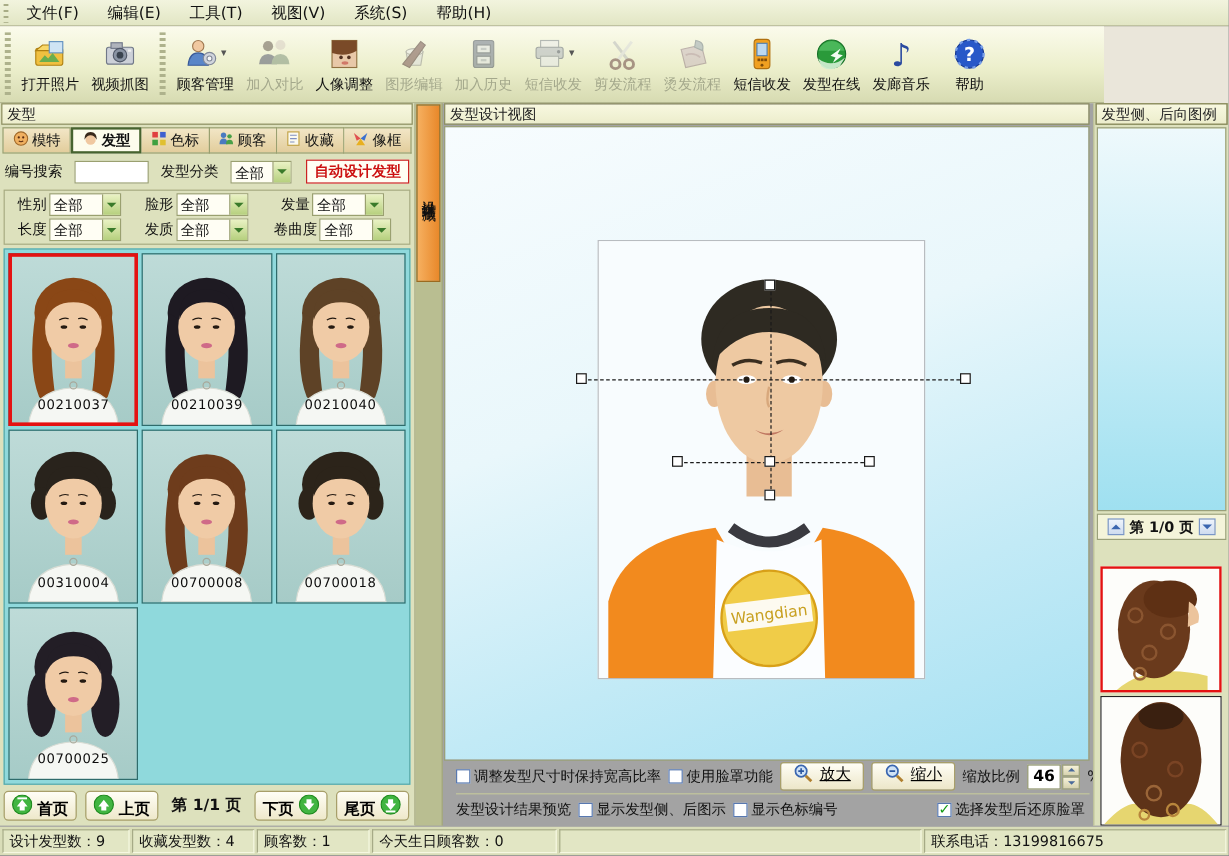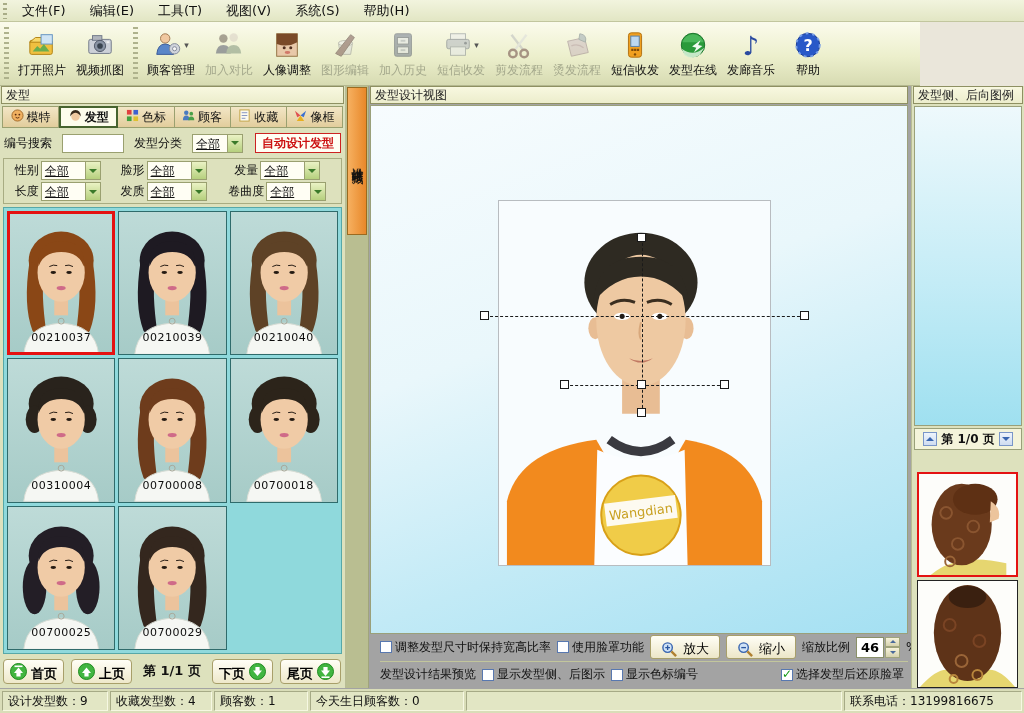--- a/index.html
+++ b/index.html
@@ -29,21 +29,21 @@
   
   .left-panel{position:absolute;left:0;top:86px;width:346px;height:602px;background:#dde1bd;border-right:1px solid #b8bc94;}
   .left-panel .phead{position:absolute;left:1px;top:0;right:1px;}
   .tabs{position:absolute;left:2px;top:20px;right:2px;height:22px;display:flex;}
   .tab{flex:1;display:inline-flex;align-items:center;justify-content:center;gap:3px;font-size:12px;border:1px solid #9aa070;border-left-width:0;background:linear-gradient(#f2e6c6,#e2cd9c);height:22px;cursor:default;white-space:nowrap;}
   .tab:first-child{border-left-width:1px;}
   .tab.active{background:#fdfcec;border:2px solid #47632f;font-weight:bold;}
   .tab svg{width:13px;height:13px;flex:none;}
   .srow{position:absolute;left:4px;top:46px;right:4px;height:22px;display:flex;align-items:center;gap:10px;white-space:nowrap;}
   .srow input{width:62px;height:19px;border:1px solid #9aa070;background:#fff;padding:0 2px;font-size:12px;}
-  .dd{display:inline-flex;height:19px;border:1px solid #9aa070;background:#fffef4;text-decoration:underline;}
+  .dd{display:inline-flex;height:19px;border:1px solid #9aa070;background:#fffef4;}
   .dd .txt{flex:1;padding:1px 3px;font-size:12px;overflow:hidden;}
   .dd .btn{width:15px;background:linear-gradient(#eaf2c4,#b6d07e);border-left:1px solid #9aa070;display:flex;align-items:center;justify-content:center;}
   .dd .btn:after{content:'';border:4px solid transparent;border-top-color:#3a7a2a;margin-top:4px;}
   .dd.cat{width:86px;}
   .auto-btn{height:20px;background:#fffef4;border:1px solid #c22;color:#c11;font-weight:bold;font-size:12px;padding:0 6px;cursor:default;margin-left:2px;white-space:nowrap;}
   .fbox{position:absolute;left:3px;top:72px;right:3px;height:46px;border:1px solid #a8ac82;display:grid;grid-template-columns:1fr 1fr 1.15fr;align-items:center;padding:1px 2px;}
   .fitem{display:flex;align-items:center;gap:2px;justify-content:center;padding-right:2px;white-space:nowrap;font-size:12px;}
   .fitem .dd{width:60px;flex:none;}
   .grid{position:absolute;left:3px;top:121px;right:3px;bottom:34px;background:#8fd9dc;border:1px solid #57a8a8;display:grid;grid-template-columns:repeat(3,1fr);grid-template-rows:repeat(3,1fr);gap:3px;padding:3px;}
   .cell{position:relative;border:1px solid #2f6b6b;background:linear-gradient(#bedbd8,#a6cbc7);overflow:hidden;cursor:default;}
@@ -67,21 +67,21 @@
   .photo svg{display:block;width:100%;height:100%;}
   .dash-h{position:absolute;border-top:1px dashed #1a1a1a;height:0;}
   .dash-v{position:absolute;border-left:1px dashed #1a1a1a;width:0;}
   .hd{position:absolute;width:9px;height:9px;background:#fff;border:1px solid #1a1a1a;}
   .crow{position:absolute;left:11px;right:1px;display:flex;align-items:center;gap:6px;font-size:12px;white-space:nowrap;}
   .crow1{bottom:28px;height:26px;}
   .crow2{bottom:1px;height:26px;border-top:1px solid #c2c69c;}
   .ck-item{display:inline-flex;align-items:center;cursor:default;}
   .cb{width:12px;height:12px;background:#fff;border:1px solid #5878b0;display:inline-block;margin-right:3px;position:relative;flex:none;}
   .cb.ck:after{content:'✓';position:absolute;left:0;top:-3px;font-size:12px;font-weight:bold;color:#139a13;}
-  .zoom-btn{display:inline-flex;align-items:flex-end;gap:5px;background:linear-gradient(#fffef6,#ece6c8);border:1px solid #a89f6a;border-radius:3px;height:24px;padding:0 10px;font-size:13px;cursor:default;}
+  .zoom-btn{display:inline-flex;align-items:flex-start;gap:5px;background:linear-gradient(#fffef6,#ece6c8);border:1px solid #a89f6a;border-radius:3px;height:24px;padding:0 10px;font-size:13px;cursor:default;text-decoration:underline;}
   .zoom-btn svg{width:17px;height:17px;}
   .spin{display:inline-flex;align-items:center;}
   .spin input{width:28px;height:21px;border:1px solid #8a9068;font-size:13px;font-weight:bold;text-align:center;padding:0;background:#fff;}
   .ud{display:inline-flex;flex-direction:column;width:15px;height:21px;margin-left:1px;}
   .ud div{flex:1;background:linear-gradient(#f6f2da,#d6d2ae);border:1px solid #a0a47c;display:flex;align-items:center;justify-content:center;}
   .ud .up:after{content:'';border:3px solid transparent;border-bottom-color:#4a6a9a;margin-top:-3px;}
   .ud .dn:after{content:'';border:3px solid transparent;border-top-color:#4a6a9a;margin-bottom:-3px;}
 
   
   .right{position:absolute;left:911px;top:86px;width:113px;height:602px;background:#dde1bd;border-left:1px solid #b8bc94;}
@@ -94,21 +94,21 @@
   .lhead{position:absolute;left:1px;top:366px;right:1px;}
   .limg{position:absolute;left:5px;width:101px;background:#fff;cursor:default;}
   .limg svg{display:block;width:100%;height:100%;}
   .limg.side{top:386px;height:105px;border:2px solid #e41212;}
   .limg.back{top:494px;height:108px;border:1px solid #222;}
 
   
   .statusbar{position:absolute;left:0;top:689px;width:1024px;height:24px;background:#d9ddb8;display:flex;align-items:stretch;gap:2px;padding:2px 2px;}
   .seg{border:1px solid;border-color:#a6aa86 #f6f8e2 #f6f8e2 #a6aa86;background:#e2e6c4;font-size:12px;padding:1px 5px;display:flex;align-items:center;white-space:nowrap;overflow:hidden;}
   .seg:nth-child(1){width:106px;}.seg:nth-child(2){width:102px;}.seg:nth-child(3){width:94px;}
-  .seg:nth-child(4){width:154px;}.seg:nth-child(5){flex:1;}.seg:nth-child(6){width:178px;}
+  .seg:nth-child(4){width:154px;}.seg:nth-child(5){flex:1;}.seg:nth-child(6){width:252px;}
 </style>
 </head>
 <body>
 
 <div class="app">
 
   <div class="menubar">
     <div class="grip"></div>
     <span id="menu-items" style="display:flex">
         <span class="menu-item">文件(F)</span>
@@ -501,37 +501,20 @@
             <path d="M16 146 q3-30 38-32 q35 2 38 32 z" fill="#f5f7f3" stroke="#d8dcd4"></path>
             <ellipse cx="54" cy="62" rx="24" ry="30" fill="#f0cba6"></ellipse>
             <path d="M31 56 q-2-26 23-26 q25 0 23 26 q-5-15-23-15 q-18 0-23 15 z" fill="#231e26"></path>
             <ellipse cx="46" cy="62" rx="2.8" ry="1.5" fill="#241a12"></ellipse>
             <ellipse cx="62" cy="62" rx="2.8" ry="1.5" fill="#241a12"></ellipse>
             <path d="M42 56 q4-2.5 8-1 M58 55 q4-1.5 8 1" stroke="#241a12" stroke-width="1" fill="none"></path>
             <ellipse cx="54" cy="78" rx="4.6" ry="2.2" fill="#cf6a88"></ellipse>
             <circle cx="54" cy="112" r="3" fill="none" stroke="#a8a89a"></circle>
           </svg>
           <div class="num">00700025</div>
-        </div>
-        <div class="cell">
-          <svg viewBox="0 0 108 146" preserveAspectRatio="none">
-            <ellipse cx="54" cy="50" rx="33" ry="30" fill="#34271e"></ellipse>
-            <path d="M22 50 q-7 46 3 72 q8 8 14 2 q-6-42-2-64 z" fill="#34271e"></path>
-            <path d="M86 50 q7 46-3 72 q-8 8-14 2 q6-42 2-64 z" fill="#34271e"></path>
-            <rect x="47" y="84" width="14" height="22" fill="#ecc39c"></rect>
-            <path d="M16 146 q3-30 38-32 q35 2 38 32 z" fill="#f5f7f3" stroke="#d8dcd4"></path>
-            <ellipse cx="54" cy="62" rx="24" ry="30" fill="#f0cba6"></ellipse>
-            <path d="M31 56 q-2-26 23-26 q25 0 23 26 q-5-15-23-15 q-18 0-23 15 z" fill="#34271e"></path>
-            <ellipse cx="46" cy="62" rx="2.8" ry="1.5" fill="#241a12"></ellipse>
-            <ellipse cx="62" cy="62" rx="2.8" ry="1.5" fill="#241a12"></ellipse>
-            <path d="M42 56 q4-2.5 8-1 M58 55 q4-1.5 8 1" stroke="#241a12" stroke-width="1" fill="none"></path>
-            <ellipse cx="54" cy="78" rx="4.6" ry="2.2" fill="#cf6a88"></ellipse>
-            <circle cx="54" cy="112" r="3" fill="none" stroke="#a8a89a"></circle>
-          </svg>
-          <div class="num">00700029</div>
         </div>
       </div>
     <div class="pager" id="pager">
         <button class="pg-btn">
           <span><svg viewBox="0 0 17 17">
               <circle cx="8.5" cy="8.5" r="8" fill="#41b541" stroke="#1f8a1f"></circle>
               <polygon points="8.5,4.5 13,10 10.6,10 10.6,13.5 6.4,13.5 6.4,10 4,10" fill="#fff"></polygon>
               <rect x="4.5" y="2.5" width="8" height="1.6" fill="#fff"></rect>
             </svg></span>
           <span>首页</span>

